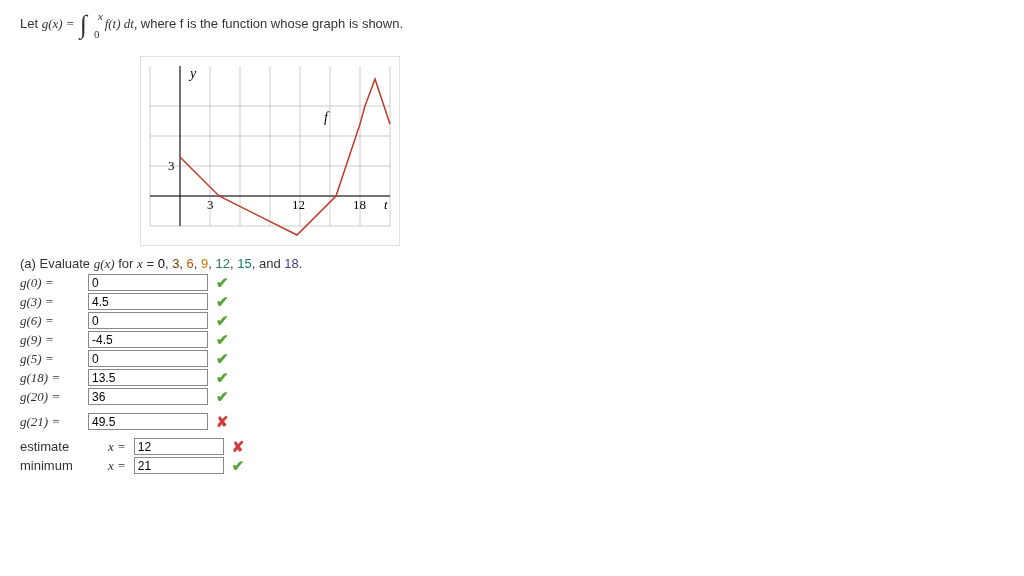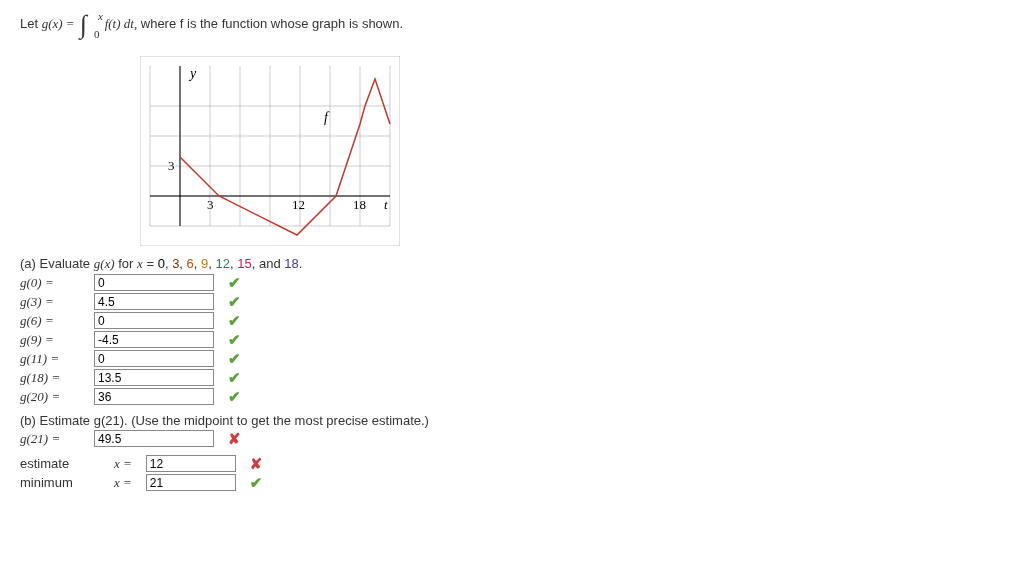--- a/index.html
+++ b/index.html
@@ -27,26 +27,26 @@
   .graph-area {
     margin: 8px 0 10px 120px;
   }
   svg { display:block; }
   .part { margin-top: 8px; }
   .x-colored .x0 { color:#000; }
   .x-colored .x1 { color:#6a3c00; }
   .x-colored .x2 { color:#c05000; }
   .x-colored .x3 { color:#c87800; }
   .x-colored .x4 { color:#2a7a58; }
-  .x-colored .x5 { color:#be185d; }
+  .x-colored .x5 { color:#0f766e; }
   .x-colored .x6 { color:#473a8c; }
   .answer-row {
     display: flex;
     align-items: center;
-    gap: 14px;
+    gap: 8px;
     margin: 2px 0;
   }
   .answer-row .label { min-width: 60px; font-family: "Times New Roman", serif; }
   .answer-row .label2 { min-width: 80px; }
   .answer-input {
     width: 120px;
     height: 17px;
     font-size: 12px;
     padding: 1px 3px;
     border: 1px solid #888;
@@ -139,39 +139,38 @@
         <span class="label fn">g(6) = </span>
         <input class="answer-input" value="0" style="">
         <span class="mark correct">✔</span>
       </div>
       <div class="answer-row">
         <span class="label fn">g(9) = </span>
         <input class="answer-input" value="-4.5" style="">
         <span class="mark correct">✔</span>
       </div>
       <div class="answer-row">
-        <span class="label fn">g(11) = </span>
+        <span class="label fn">g(5) = </span>
         <input class="answer-input" value="0" style="">
         <span class="mark correct">✔</span>
       </div>
       <div class="answer-row">
         <span class="label fn">g(18) = </span>
         <input class="answer-input" value="13.5" style="">
         <span class="mark correct">✔</span>
       </div>
       <div class="answer-row">
         <span class="label fn">g(20) = </span>
         <input class="answer-input" value="36" style="">
         <span class="mark correct">✔</span>
       </div>
     </div>
 </div>
 
 <div class="part">
-  <div>(b) Estimate g(21). (Use the midpoint to get the most precise estimate.)</div>
   <div class="answer-row">
     <span class="label fn">g(21) = </span>
     <input class="answer-input" value="49.5" style="">
     <span class="mark wrong">✘</span>
   </div>
 </div>
 
 <div class="part">
   <div id="pc-rows">
       <div class="answer-row">

